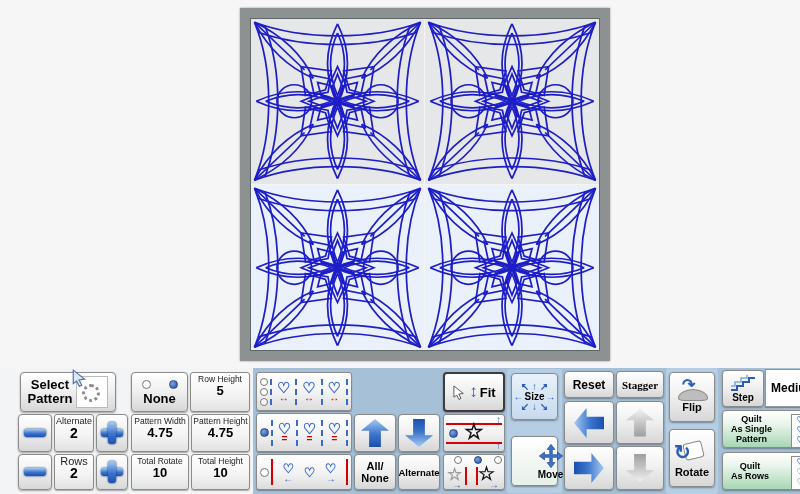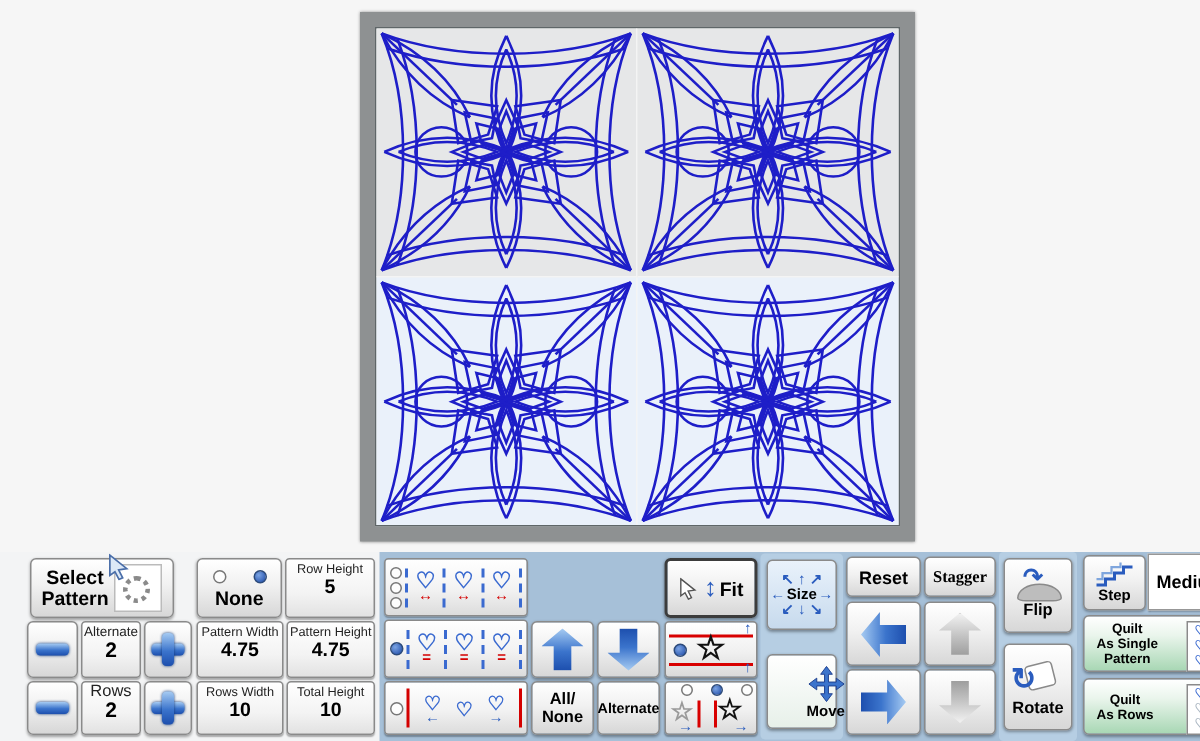--- a/index.html
+++ b/index.html
@@ -183,21 +183,21 @@
     </div>
     <div class="field" style="left:131px;top:46px;width:58px;height:38px;">
       <span class="flabel">Pattern Width</span>
       <span class="fvalue">4.75</span>
     </div>
     <div class="field" style="left:191px;top:46px;width:59px;height:38px;">
       <span class="flabel">Pattern Height</span>
       <span class="fvalue">4.75</span>
     </div>
     <div class="field" style="left:131px;top:86px;width:58px;height:36px;">
-      <span class="flabel">Rows Width</span>
+      <span class="flabel">Total Rotate</span>
       <span class="fvalue">10</span>
     </div>
     <div class="field" style="left:191px;top:86px;width:59px;height:36px;">
       <span class="flabel">Total Height</span>
       <span class="fvalue">10</span>
     </div>
 
     <div class="heartBtn" style="left:256px;top:4px;width:96px;height:39px;">
       <span class="radStack">
         <span class="radio" style="width:8px;height:8px;"></span>

